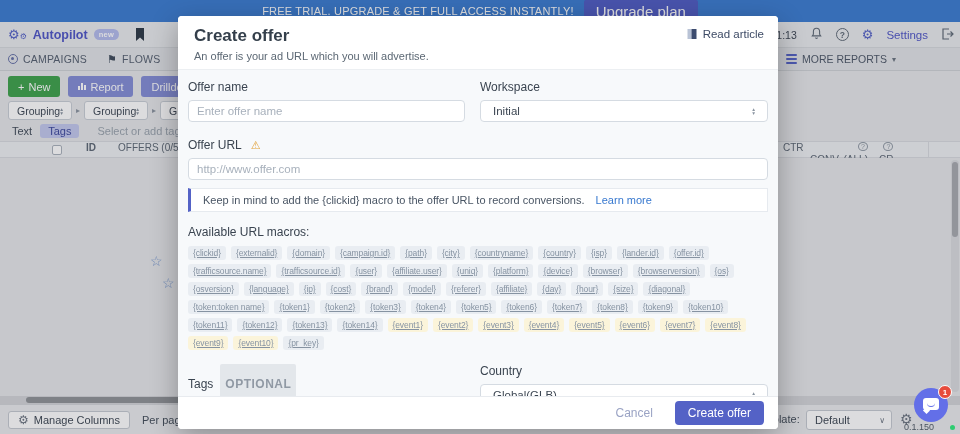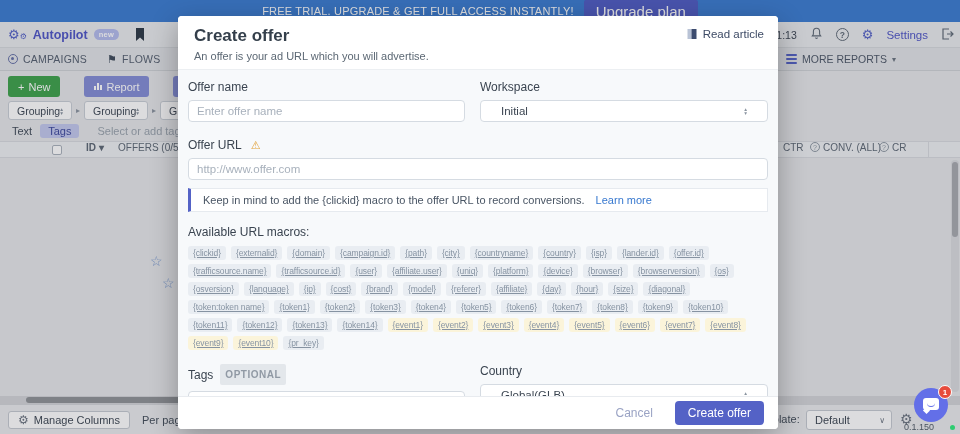--- a/index.html
+++ b/index.html
@@ -48,21 +48,21 @@
                   gap:5px; font-size:10.5px; color:#4d5868; cursor:pointer; }
   .list-icon { display:inline-flex; flex-direction:column; gap:2px; }
   .list-icon i { width:11px; height:2px; background:#5462c6; border-radius:1px; }
   .mr-caret { font-size:8px; color:#6b7480; }
 
   
   .toolbar { position:absolute; left:8px; top:76px; display:flex; align-items:center; gap:8px; z-index:1; }
   .btn { border:none; border-radius:3px; font-size:11px; height:21px; padding:0 10px; color:#fff;
          font-family:inherit; display:inline-flex; align-items:center; gap:4px; cursor:pointer; }
   .btn-new { background:#3fa24c; }
-  .btn-indigo { background:#848dd6;margin-left:16px; }
+  .btn-indigo { background:#848dd6; }
   .bars-icon { display:inline-flex; align-items:flex-end; gap:1px; }
   .bars-icon i { width:2px; background:#fff; }
   .bars-icon i:nth-child(1){height:4px;} .bars-icon i:nth-child(2){height:7px;} .bars-icon i:nth-child(3){height:5px;}
   .pencil-glyph { color:#8a94a0; font-size:13px; margin-left:4px; cursor:pointer; }
 
   
   .grouping-row { position:absolute; left:8px; top:101px; display:flex; align-items:center; gap:4px; z-index:1; }
   .gsel { width:64px; height:19px; background:#fff; border:1px solid #c9ced6; border-radius:3px;
           display:flex; align-items:center; justify-content:center; padding:0 5px;
           font-size:10.5px; color:#3d4754; cursor:pointer; }
@@ -74,21 +74,21 @@
   .filter-text { font-size:11px; color:#424c59; cursor:pointer; }
   .filter-tags { background:#c3c9ee; color:#3f4a9e; font-size:11px; padding:1px 8px; border-radius:3px; cursor:pointer; }
   .tagfilter-input { border:none; background:transparent; font-size:11px; color:#434e5a; width:130px;
                      margin-left:10px; font-family:inherit; outline:none; }
   .tagfilter-input::placeholder { color:#9aa3ad; }
 
   
   .thead { position:absolute; left:0; top:141px; width:960px; height:17px; background:#eef0f2;
            border-top:1px solid #d8dbdf; border-bottom:1px solid #d8dbdf; z-index:1;
            font-size:10px; color:#5d6875; }
-  .thead .cell { position:absolute; top:0; height:100%; display:flex; align-items:flex-start; gap:3px; }
+  .thead .cell { position:absolute; top:0; height:100%; display:flex; align-items:flex-end; gap:3px;flex-direction:column; }
   .th-checkbox { position:absolute; left:52px; top:3px; width:10px; height:10px; background:#fff;
                  border:1px solid #aab2bc; border-radius:2px; cursor:pointer; }
   .th-id { left:86px; font-weight:bold; cursor:pointer; }
   .th-offers { left:118px; }
   .th-ctr { left:783px; cursor:pointer; }
   .th-conv { left:810px; cursor:pointer; }
   .th-cr { left:879px; cursor:pointer; }
   .mini-q { width:10px; height:10px; border:1px solid #8f99a4; border-radius:50%; font-size:7px;
             display:inline-flex; align-items:center; justify-content:center; color:#8f99a4; }
   .th-sep { position:absolute; top:0; height:100%; width:1px; background:#d8dbdf; }
@@ -135,36 +135,36 @@
                   font-size:11.5px; color:#3e4b66; cursor:pointer; }
   .modal-body { background:#f7f9fb; border-top:1px solid #eceff2; padding:7px 10px 0; height:333px; overflow:hidden; }
   .form-row { display:flex; gap:15px; }
   .col-left { width:277px; }
   .col-right { flex:1; }
   .flabel { display:block; font-size:12px; color:#3a4450; margin:3px 0 6px; }
   .tinput { width:100%; height:22px; border:1px solid #d5dbe2; border-radius:4px; background:#fff;
             font-size:11.5px; color:#3c4652; padding:0 8px; font-family:inherit; outline:none; }
   .tinput::placeholder { color:#a8b1bc; }
   .tselect { width:100%; height:22px; border:1px solid #d5dbe2; border-radius:4px; background:#fff;
-             display:flex; align-items:center; justify-content:space-between; padding:0 20px;
+             display:flex; align-items:center; justify-content:space-between; padding:0 12px;
              font-size:11.5px; color:#3c4652; cursor:pointer; }
   .url-section { margin-top:16px; }
   .warn-glyph { color:#e2a33d; font-size:11px; margin-left:6px; }
   .note { margin-top:8px; background:#fff; border:1px solid #e6eaef; border-left:3px solid #5462c6;
           padding:5px 12px; font-size:11px; color:#495564; }
   .note a { color:#3778cf; text-decoration:none; margin-left:8px; cursor:pointer; }
   .macros-label { font-size:12px; color:#3a4450; margin:13px 0 7px; }
   .chips { display:flex; flex-wrap:wrap; gap:4px 5px; }
   .chip { background:#e9edf2; color:#8693a2; font-size:8.5px; padding:2px 5px; border-radius:3px;
           letter-spacing:-0.1px; cursor:pointer;text-decoration:underline; }
   .chip-yellow { background:#fbf4da; }
   .tags-row { margin-top:11px; }
   .label-inline { display:flex; align-items:center; gap:7px; margin:3px 0 6px; }
   .label-inline .flabel { margin:0; }
-  .opt-badge { background:#e3e7eb; color:#9099a4; font-size:10px; font-weight:bold; padding:5px 5px;
+  .opt-badge { background:#e3e7eb; color:#9099a4; font-size:12px; font-weight:bold; padding:13px 5px;
                border-radius:2px; letter-spacing:.5px; }
   .modal-footer { position:absolute; left:0; bottom:0; width:100%; height:33px; background:#fff;
                   border-top:1px solid #e8ebef; display:flex; align-items:center; justify-content:flex-end;
                   gap:22px; padding:0 14px; }
   .cancel-btn { background:transparent; border:none; color:#9aa3c4; font-size:12px; font-family:inherit; cursor:pointer; }
   .create-btn { background:#5462c6; border:none; color:#fff; font-size:12px; padding:5px 13px;
                 border-radius:4px; font-family:inherit; cursor:pointer; }
 
   
   .chat { position:absolute; left:914px; top:388px; width:34px; height:34px; border-radius:50%;

